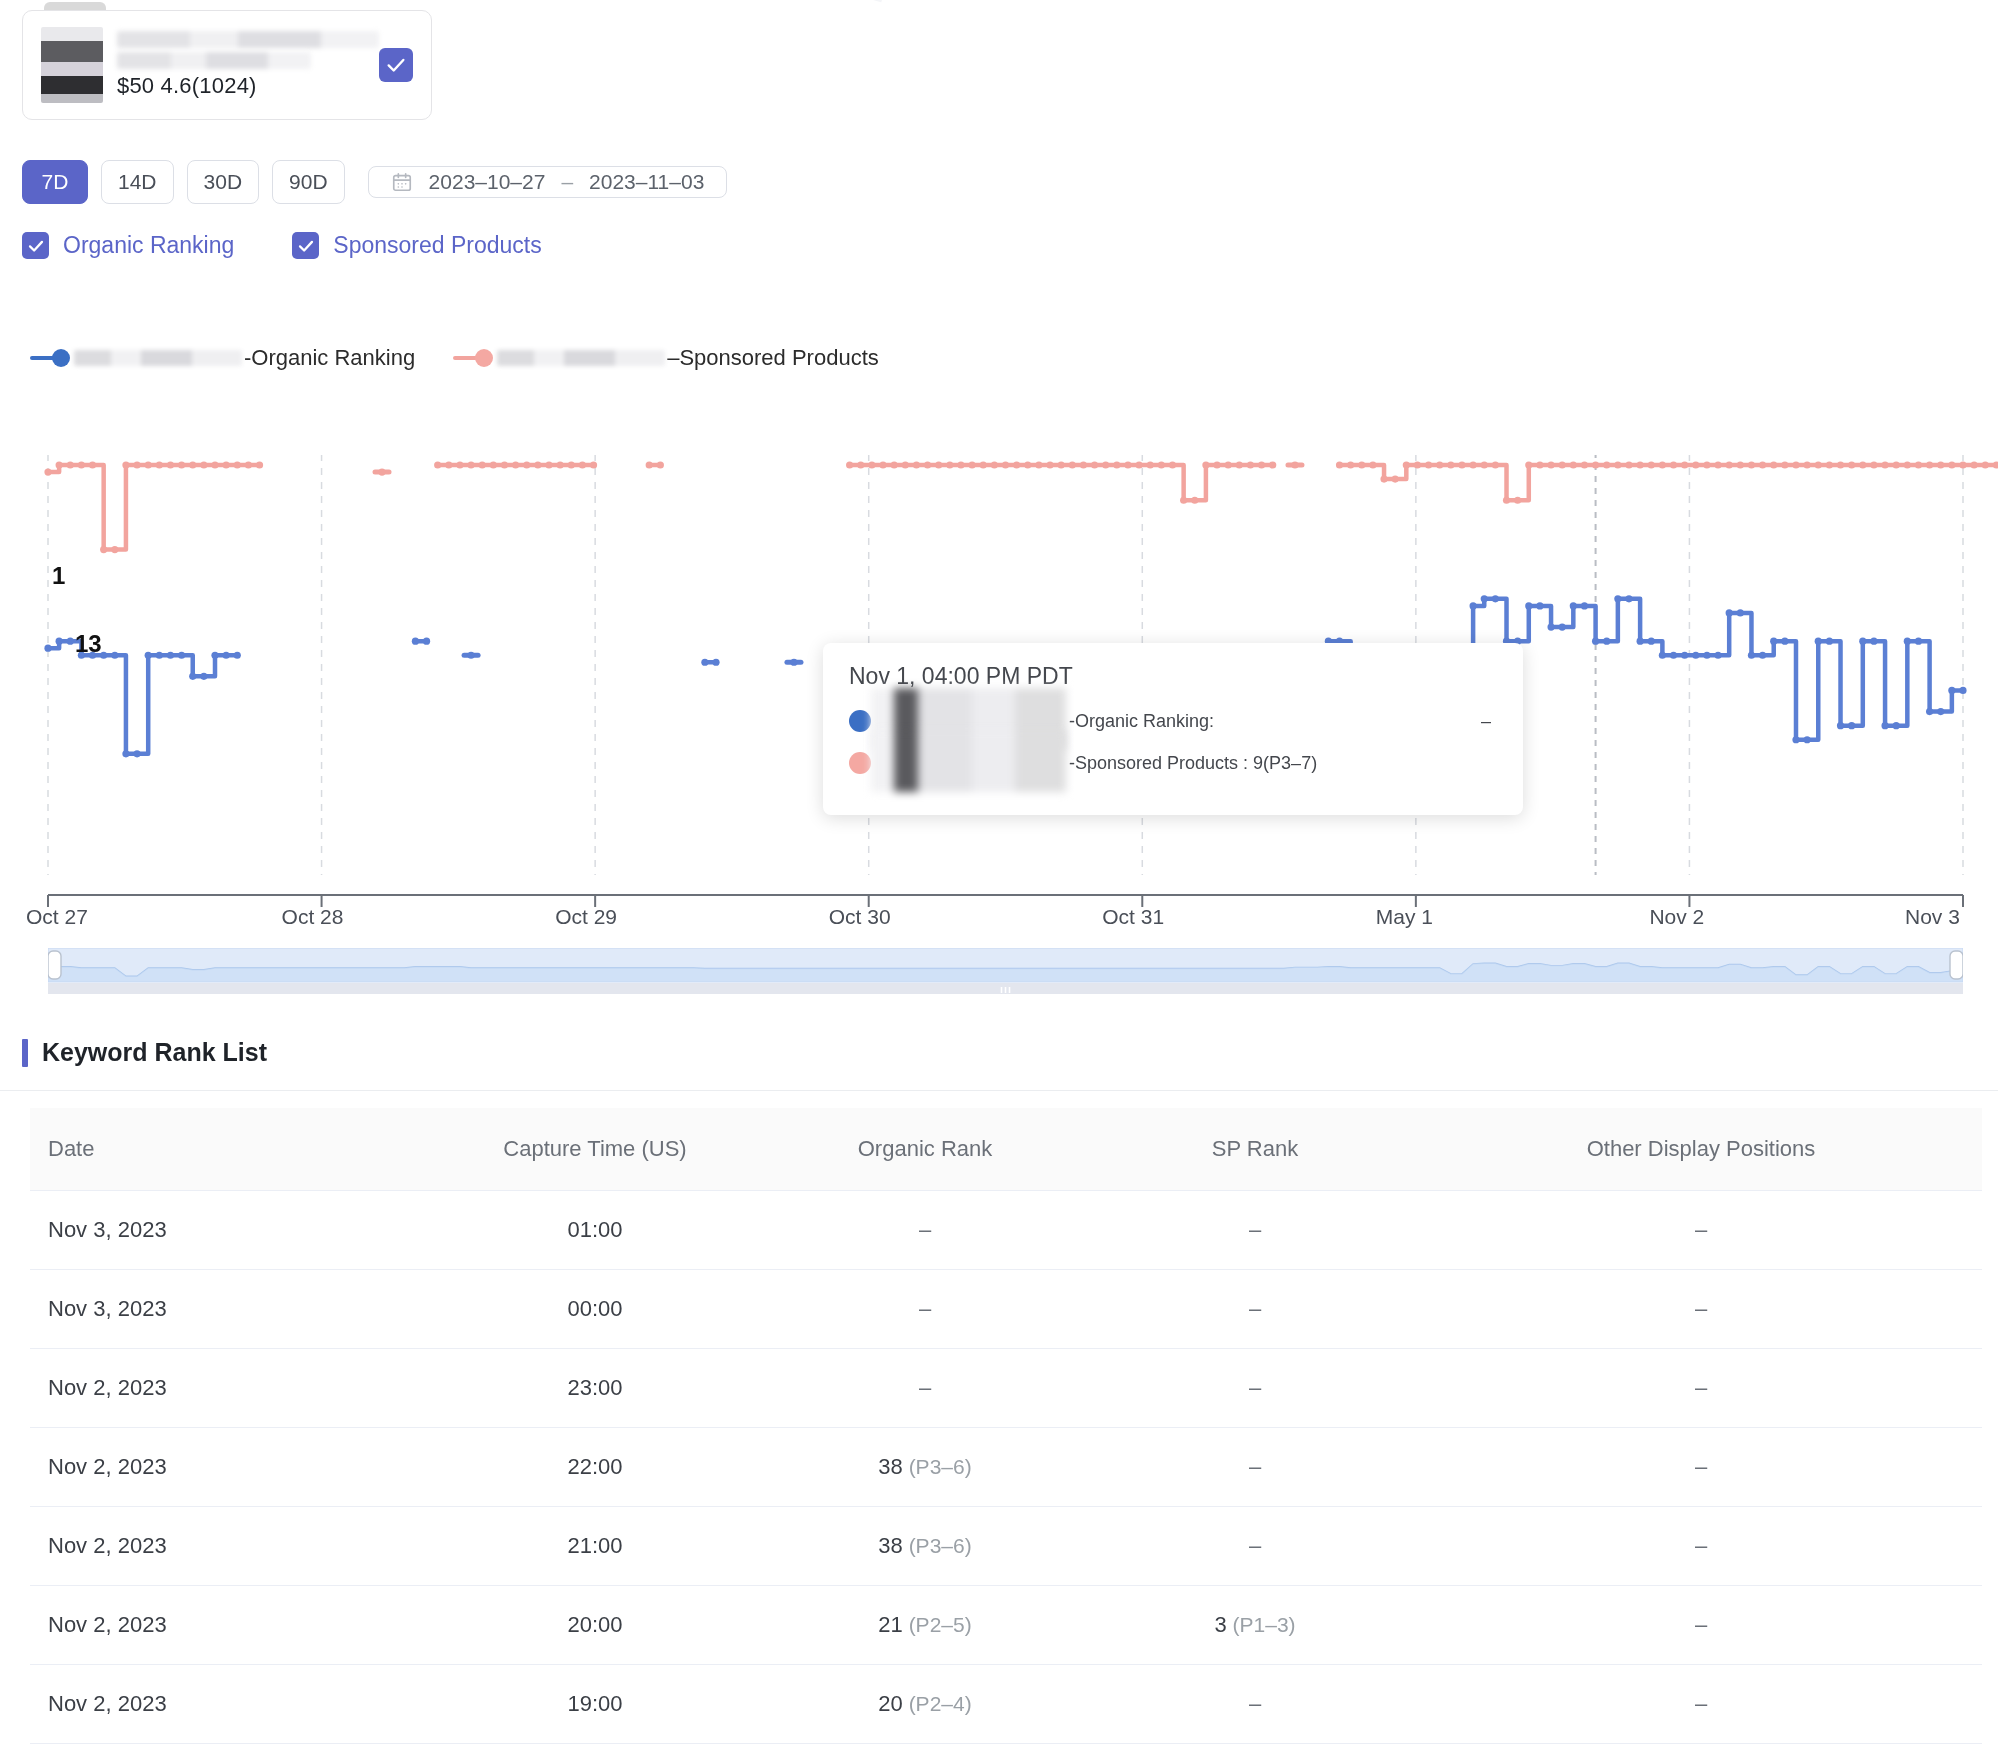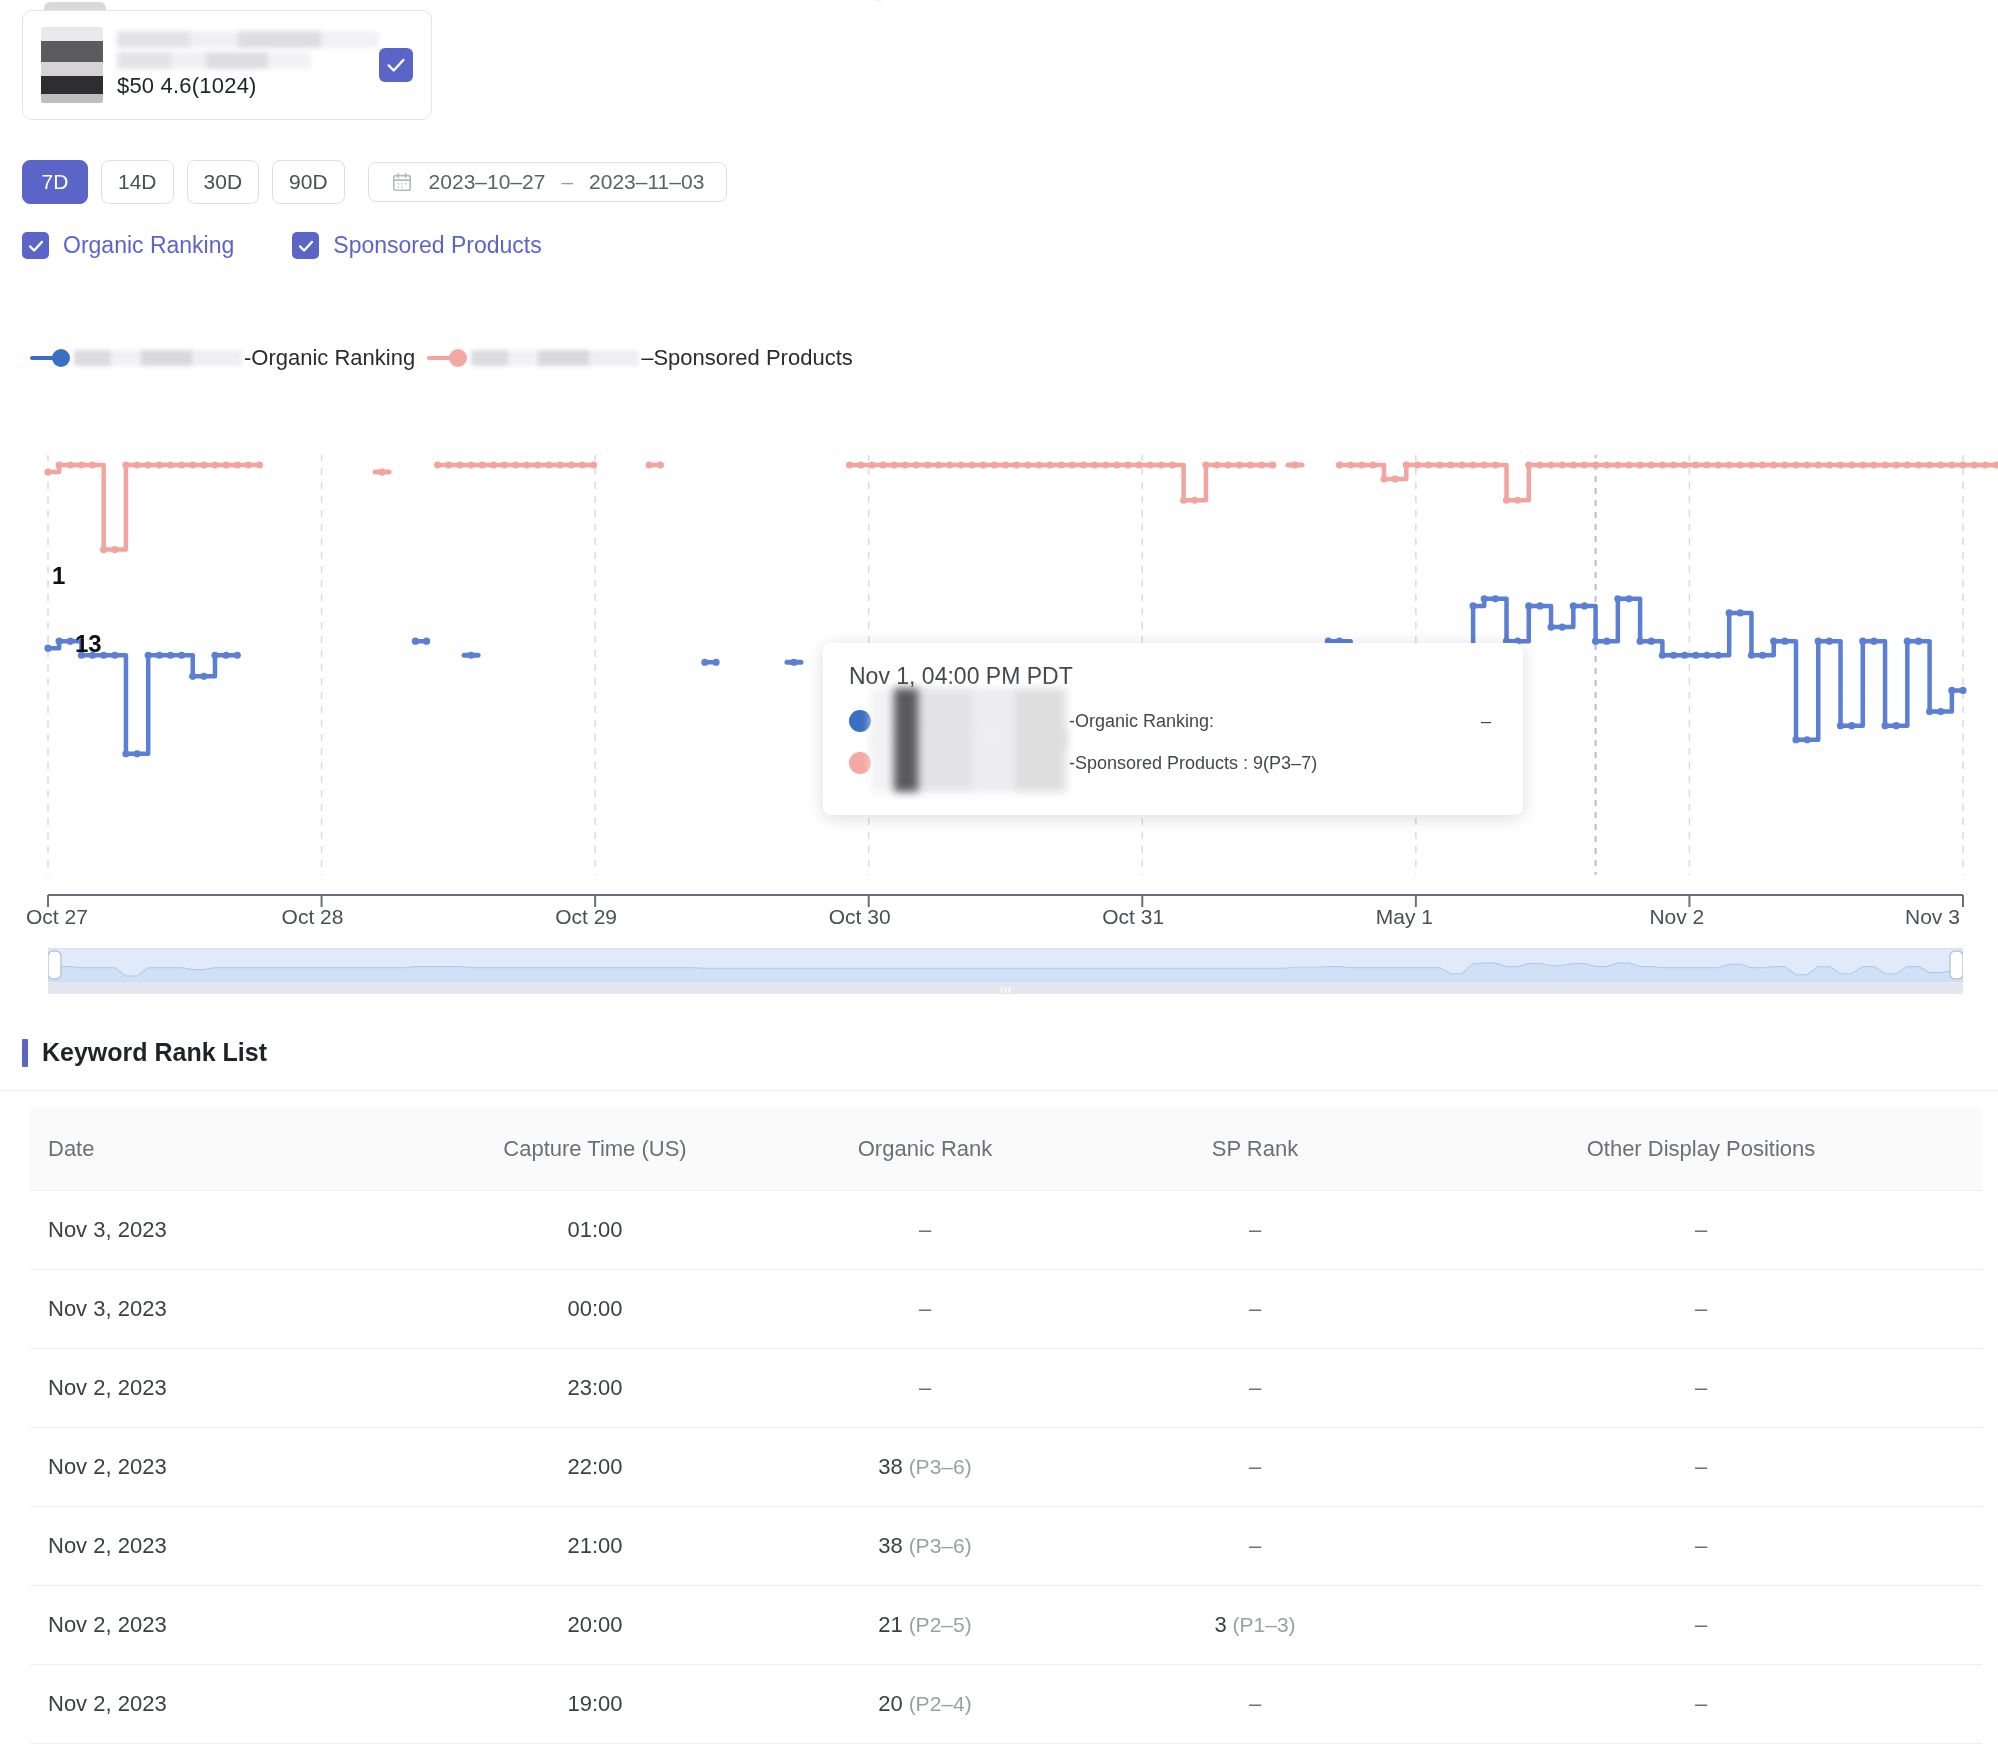--- a/index.html
+++ b/index.html
@@ -53,36 +53,36 @@
   
   .range-row { position:absolute; left:22px; top:160px; display:flex; align-items:center; gap:13px; }
   .rbtn {
     height:44px; min-width:66px; padding:0 16px;
     border:1px solid #dcdfe6; border-radius:8px; background:#fff;
     font-size:21px; color:#4a4f58;
     display:flex; align-items:center; justify-content:center;
   }
   .rbtn.active { background:#5b65c8; border-color:#5b65c8; color:#fff; }
   .date-box {
-    height:40px; padding:0 22px; border:1px solid #dcdfe6; border-radius:8px;
+    height:32px; padding:0 22px; border:1px solid #dcdfe6; border-radius:8px;
     background:#fff; display:flex; align-items:center; gap:16px;
     font-size:21px; color:#5c626b; margin-left:10px;
   }
   .cal-icon { width:22px; height:22px; flex:none; }
   .date-sep { color:#9aa0a6; }
 
   
   .cb-row { position:absolute; left:22px; top:232px; display:flex; align-items:center; gap:58px; }
   .cb-item { display:flex; align-items:center; gap:14px; }
   .cb-box { width:27px; height:27px; border-radius:5px; background:#5b65c8; display:flex; align-items:center; justify-content:center; }
   .cb-box svg { width:18px; height:18px; }
   .cb-label { font-size:23px; color:#5b65c8; }
 
   
-  .legend { position:absolute; left:30px; top:345px; display:flex; align-items:flex-start; gap:12px; }
+  .legend { position:absolute; left:30px; top:345px; display:flex; align-items:flex-start; gap:38px; }
   .lg-item { display:flex; align-items:center; font-size:22px; color:#2c2c2c; white-space:nowrap; }
   .lg-dash { width:26px; height:4px; border-radius:2px; }
   .lg-dot { width:18px; height:18px; border-radius:50%; margin:0 0 0 -4px; }
   .lg-blur {
     width:168px; height:16px; margin:0 2px 0 4px; border-radius:2px;
     background:linear-gradient(90deg,#dcdcdf 0 22%,#f1f1f3 22% 40%,#d9d9dd 40% 70%,#efeff1 70% 100%);
     filter:blur(2.2px);
   }
 
   

